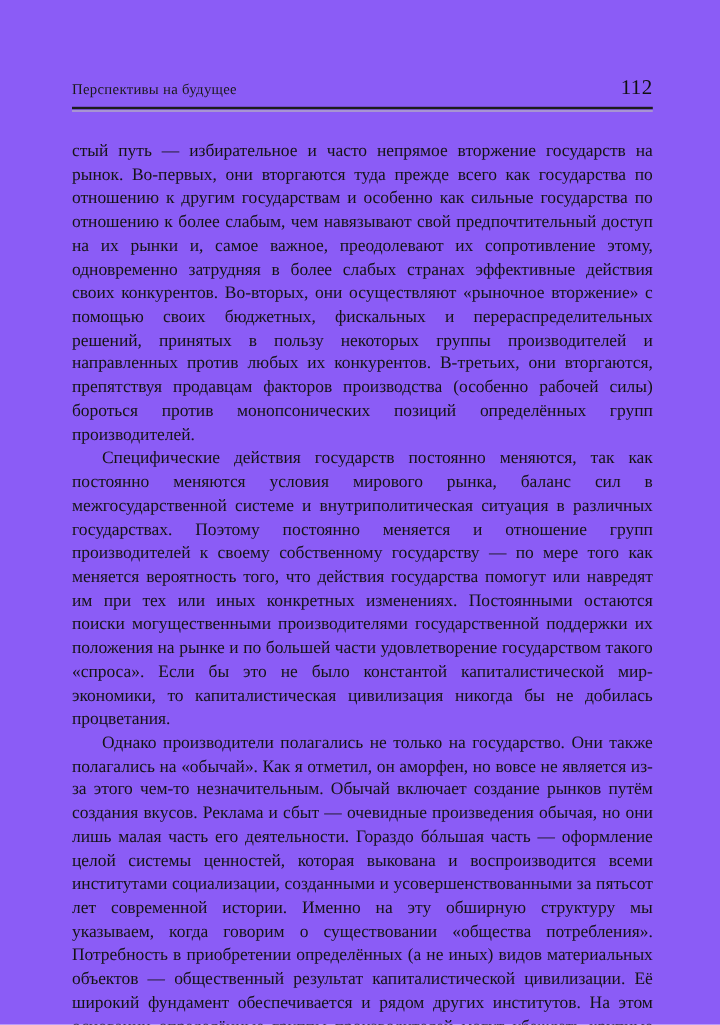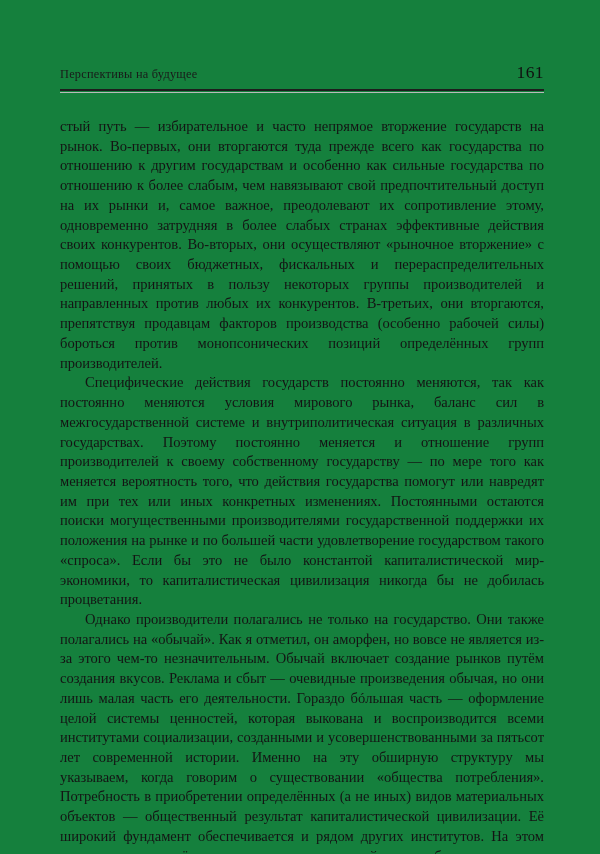--- a/index.html
+++ b/index.html
@@ -16,21 +16,21 @@
     color: #131313;
     -webkit-font-smoothing: antialiased;
   }
 
   .page {
     position: absolute;
     left: 0;
     top: 0;
     width: 600px;
     height: 854px;
-    background: #15803d;
+    background: #8b5cf6;
     text-decoration: underline;
   }
 
   
   .runhead {
     position: absolute;
     left: 60px;
     top: 62px;
     width: 484px;
     height: 24px;
@@ -92,21 +92,21 @@
     margin-top: 13px;
   }
 </style>
 </head>
 <body>
 
 <div class="page">
 
   <div class="runhead">
     <span class="runhead-title">Перспективы на будущее</span>
-    <span class="runhead-folio">161</span>
+    <span class="runhead-folio">112</span>
   </div>
 
   <div class="runrule"></div>
   <div class="runrule-shadow"></div>
 
   <div class="textblock">
     <p class="para first">стый путь — избирательное и часто непрямое вторжение государств на рынок. Во-первых, они вторгаются туда прежде всего как государства по отношению к другим государствам и особенно как сильные государства по отношению к более слабым, чем навязывают свой предпочтительный доступ на их рынки и, самое важное, преодолевают их сопротивление этому, одновременно затрудняя в более слабых странах эффективные действия своих конкурентов. Во-вторых, они осуществляют «рыночное вторжение» с помощью своих бюджетных, фискальных и перераспределительных решений, принятых в пользу некоторых группы производителей и направленных против любых их конкурентов. В-третьих, они вторгаются, препятствуя продавцам факторов производства (особенно рабочей силы) бороться против монопсонических позиций определённых групп производителей.</p>
     <p class="para">Специфические действия государств постоянно меняются, так как постоянно меняются условия мирового рынка, баланс сил в межгосударственной системе и внутриполитическая ситуация в различных государствах. Поэтому постоянно меняется и отношение групп производителей к своему собственному государству — по мере того как меняется вероятность того, что действия государства помогут или навредят им при тех или иных конкретных изменениях. Постоянными остаются поиски могущественными производителями государственной поддержки их положения на рынке и по большей части удовлетворение государством такого «спроса». Если бы это не было константой капиталистической мир-экономики, то капиталистическая цивилизация никогда бы не добилась процветания.</p>
     <p class="para">Однако производители полагались не только на государство. Они также полагались на «обычай». Как я отметил, он аморфен, но вовсе не является из-за этого чем-то незначительным. Обычай включает создание рынков путём создания вкусов. Реклама и сбыт — очевидные произведения обычая, но они лишь малая часть его деятельности. Гораздо бóльшая часть — оформление целой системы ценностей, которая выкована и воспроизводится всеми институтами социализации, созданными и усовершенствованными за пятьсот лет современной истории. Именно на эту обширную структуру мы указываем, когда говорим о существовании «общества потребления». Потребность в приобретении определённых (а не иных) видов материальных объектов — общественный результат капиталистической цивилизации. Её широкий фундамент обеспечивается и рядом других институтов. На этом основании определённые группы производителей могут убеждать крупные группы покупателей купить те или иные виды продуктов. Это, несомненно, ключевой элемент в способности устанавливать относительные монополии.</p>
 

